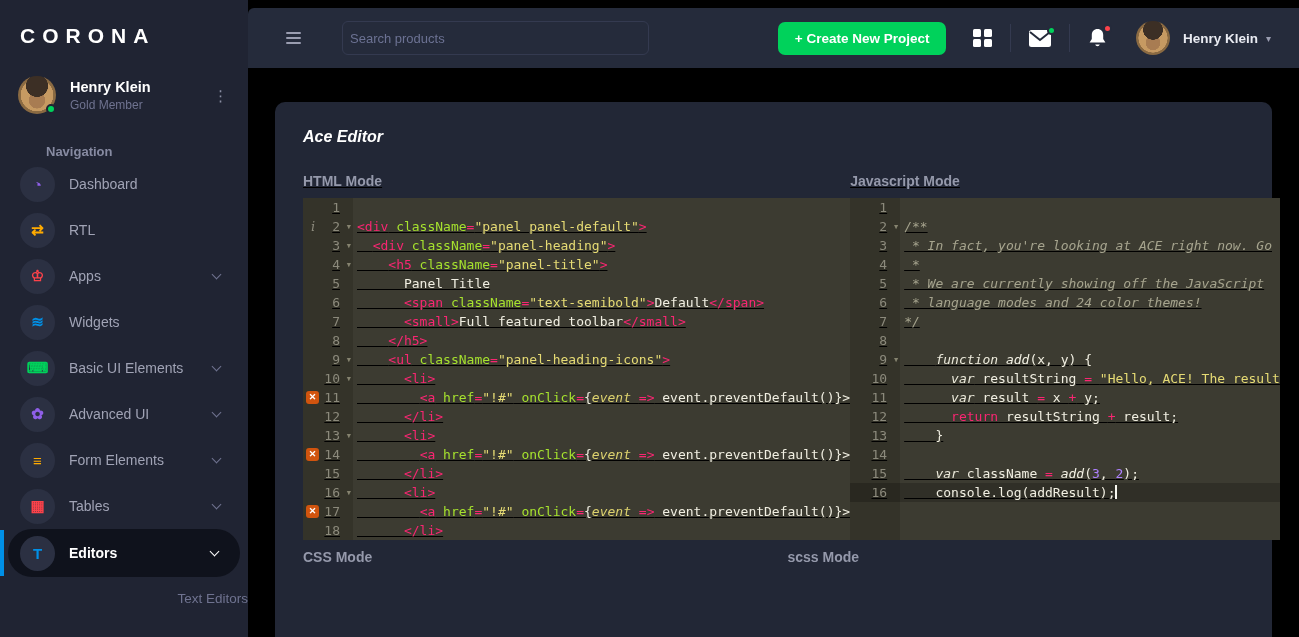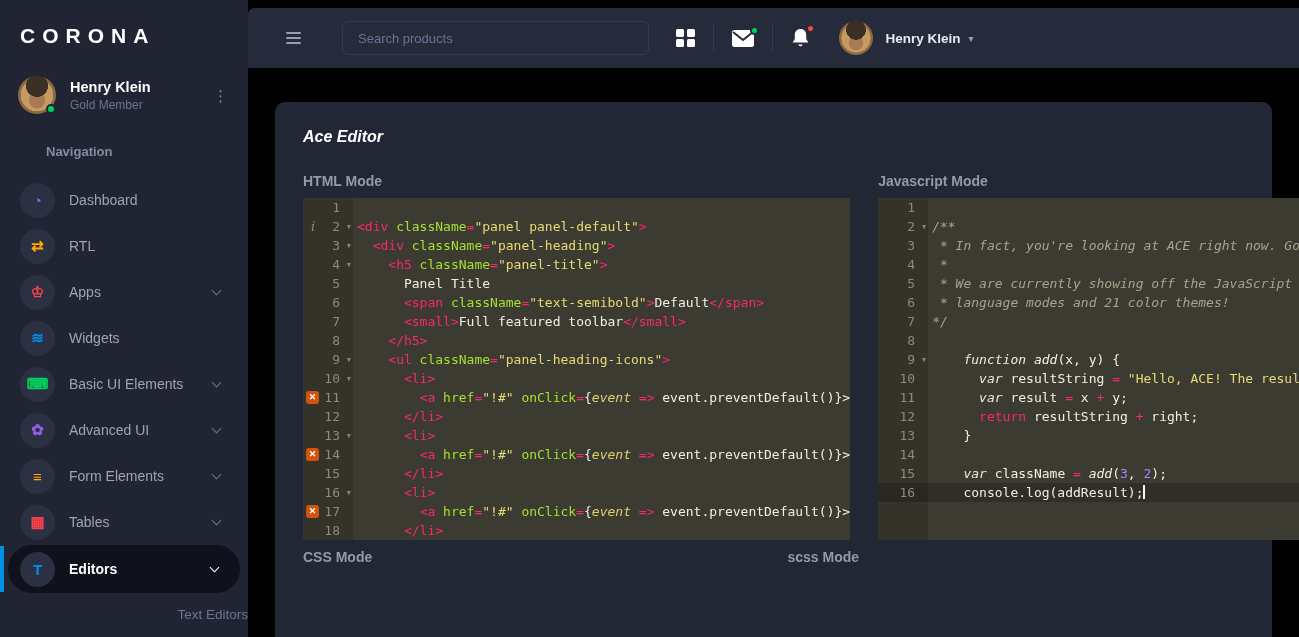--- a/index.html
+++ b/index.html
@@ -13,40 +13,40 @@
     background:
       radial-gradient(circle at 50% 26%, #3c2f25 0 32%, rgba(0,0,0,0) 33%),
       radial-gradient(circle at 50% 64%, #a87c52 0 26%, rgba(0,0,0,0) 27%),
       radial-gradient(circle at 50% 50%, #c69a62 0 60%, #8a6a42 61%);
   }
   .status-dot { position:absolute; left:28px; top:28px; width:10px; height:10px; border-radius:50%; background:#00d25b; border:2px solid #202433; }
   .profile-info { margin-left:14px; }
   .profile-name { color:#fff; font-size:14.5px; font-weight:700; }
   .profile-sub { color:#6f7390; font-size:12px; margin-top:3px; }
   .kebab { margin-left:auto; color:#8a8ea3; font-size:15px; letter-spacing:0; line-height:1; cursor:pointer; padding:4px 6px;}
-  .nav-section { margin:30px 0 18px 20px; color:#878ba2; font-size:13px; font-weight:700;padding-left:26px; }
+  .nav-section { margin:30px 0 2px 20px; color:#878ba2; font-size:13px; font-weight:700;padding-left:26px; }
   .nav-item { position:relative; display:flex; align-items:center; height:46px; padding-left:20px; cursor:pointer; }
   .nav-icon { width:35px; height:35px; border-radius:50%; background:#2b3042; display:flex; align-items:center; justify-content:center;
     font-size:15px; flex:none; font-weight:700; }
   .nav-label { margin-left:14px; color:#a0a3b5; font-size:14px; font-weight:500; }
   .chev { width:7px; height:7px; border-right:1.7px solid #6f7390; border-bottom:1.7px solid #6f7390; transform:rotate(45deg);
     margin-left:auto; margin-right:28px; margin-top:-4px; }
   .nav-item.active { background:#0f121c; border-radius:26px; margin:0 8px; padding-left:12px; height:48px; }
   .nav-item.active .nav-label { color:#fff; font-weight:700; }
   .nav-item.active .chev { border-color:#fff; margin-right:22px; }
   .nav-item.active::before { content:""; position:absolute; left:-8px; top:1px; bottom:1px; width:4px; background:#0090e7; }
   .nav-subitem { padding:14px 0 6px 60px; color:#6f7390; font-size:13.5px; font-weight:500; cursor:pointer;text-align:right; }
 
   
   .navbar { position:absolute; left:248px; top:8px; right:0; height:60px; background:#252b3b; border-top-left-radius:6px;
     display:flex; align-items:center; padding:0 28px 0 34px; z-index:4; }
   .nb-toggle { display:flex; flex-direction:column; gap:3px; cursor:pointer; padding:4px; }
   .nb-toggle i { display:block; width:15px; height:2px; background:#9a9db0; border-radius:1px; }
   .search-input { margin-left:37px; width:307px; height:34px; background:transparent; border:1px solid #343a50; border-radius:6px;
-    color:#fde047; font-size:13px; padding:0 15px; outline:none; font-family:"Liberation Sans",sans-serif; }
+    color:#fde047; font-size:13px; padding:0 7px; outline:none; font-family:"Liberation Sans",sans-serif; }
   .search-input::placeholder { color:#6c7293; }
   .create-btn { margin-left:auto; background:#00d25b; color:#fff; border:none; border-radius:7px; padding:9px 17px;
     font-size:13.5px; font-weight:700; cursor:pointer; font-family:"Liberation Sans",sans-serif; }
   .nb-icons { display:flex; align-items:center; margin-left:14px; }
   .nb-ic { position:relative; padding:6px 13px; cursor:pointer; display:flex; align-items:center; }
   .grid-ic { display:grid; grid-template-columns:8px 8px; grid-auto-rows:8px; gap:2.5px; }
   .grid-ic b { background:#fff; border-radius:1.5px; }
   .nb-sep { width:1px; height:28px; background:#343a50; margin:0 5px; }
   .badge-dot { position:absolute; top:2px; right:8px; width:9px; height:9px; border-radius:50%; border:2px solid #252b3b; }
   .badge-green { background:#00d25b; }
@@ -58,21 +58,21 @@
   
   .main { position:absolute; left:248px; top:68px; right:0; bottom:0; overflow:hidden; }
   .page-header { display:flex; align-items:center; justify-content:space-between; margin:46px 28px 0 28px; }
   .page-title { color:#fff; font-size:18.5px; font-weight:700; }
   .breadcrumb { font-size:13px; font-weight:600; }
   .bc-link { color:#0b90e7; cursor:pointer; }
   .bc-sep { color:#6c7293; margin:0 7px; }
   .bc-current { color:#c9cbd6; }
   .card { margin:34px 27px 0 27px; background:#222736; border-radius:10px; padding:26px 28px; height:640px; }
   .card-title { color:#fff; font-size:16px; font-weight:700;font-style:italic; }
-  .editors-row { display:grid; grid-template-columns:1fr 1fr; column-gap:28px; margin-top:27px; }
+  .editors-row { display:grid; grid-template-columns:1fr 1fr; margin-top:27px;text-decoration:underline; }
   .mode-label { color:#9599ab; font-size:14px; font-weight:600; margin-bottom:9px; }
   .bottom-row { display:grid; grid-template-columns:1fr 1fr; column-gap:28px; margin-top:9px; }
 
   
   .ace { position:relative; height:342px; background:#3c3b31; overflow:hidden; font-family:"DejaVu Sans Mono", monospace;
     font-size:13px; cursor:text; }
   .ace::before { content:""; position:absolute; left:0; top:0; bottom:0; width:50px; background:#343329; }
   .ed-line { position:relative; display:flex; height:19px; line-height:19px; }
   .ed-line.active-line { background:rgba(0,0,0,0.20); }
   .gut { position:relative; width:50px; flex:none; text-align:right; padding-right:13px; color:#8c8a7c; }
@@ -156,20 +156,21 @@
     </nav>
 </aside>
 
 <header class="navbar">
   <div class="nb-toggle">
       <i></i>
       <i></i>
       <i></i>
     </div>
   <input class="search-input" type="text" placeholder="Search products" style="">
+  <button class="create-btn">+ Create New Project</button>
   <div class="nb-icons">
     <div class="nb-ic">
       <span class="grid-ic">
           <b></b>
           <b></b>
           <b></b>
           <b></b>
         </span>
     </div>
     <div class="nb-sep"></div>
@@ -294,21 +295,21 @@
             <div class="ed-line">
               <span class="gut">4</span>
               <span class="code"><span class="tok-cmt"> *</span></span>
             </div>
             <div class="ed-line">
               <span class="gut">5</span>
               <span class="code"><span class="tok-cmt"> * We are currently showing off the JavaScript</span></span>
             </div>
             <div class="ed-line">
               <span class="gut">6</span>
-              <span class="code"><span class="tok-cmt"> * language modes and 21 color themes!</span></span>
+              <span class="code"><span class="tok-cmt"> * language modes and 24 color themes!</span></span>
             </div>
             <div class="ed-line">
               <span class="gut">7</span>
               <span class="code"><span class="tok-cmt">*/</span></span>
             </div>
             <div class="ed-line">
               <span class="gut">8</span>
               <span class="code"></span>
             </div>
             <div class="ed-line">
@@ -318,21 +319,21 @@
             <div class="ed-line">
               <span class="gut">10</span>
               <span class="code"><span class="tok-txt">      </span><span class="tok-kw2">var</span><span class="tok-txt"> resultString </span><span class="tok-op">=</span><span class="tok-txt"> </span><span class="tok-str">"Hello, ACE! The result</span></span>
             </div>
             <div class="ed-line">
               <span class="gut">11</span>
               <span class="code"><span class="tok-txt">      </span><span class="tok-kw2">var</span><span class="tok-txt"> result </span><span class="tok-op">=</span><span class="tok-txt"> x </span><span class="tok-op">+</span><span class="tok-txt"> y;</span></span>
             </div>
             <div class="ed-line">
               <span class="gut">12</span>
-              <span class="code"><span class="tok-txt">      </span><span class="tok-kw">return</span><span class="tok-txt"> resultString </span><span class="tok-op">+</span><span class="tok-txt"> right;</span></span>
+              <span class="code"><span class="tok-txt">      </span><span class="tok-kw">return</span><span class="tok-txt"> resultString </span><span class="tok-op">+</span><span class="tok-txt"> result;</span></span>
             </div>
             <div class="ed-line">
               <span class="gut">13</span>
               <span class="code"><span class="tok-txt">    }</span></span>
             </div>
             <div class="ed-line">
               <span class="gut">14</span>
               <span class="code"></span>
             </div>
             <div class="ed-line">

